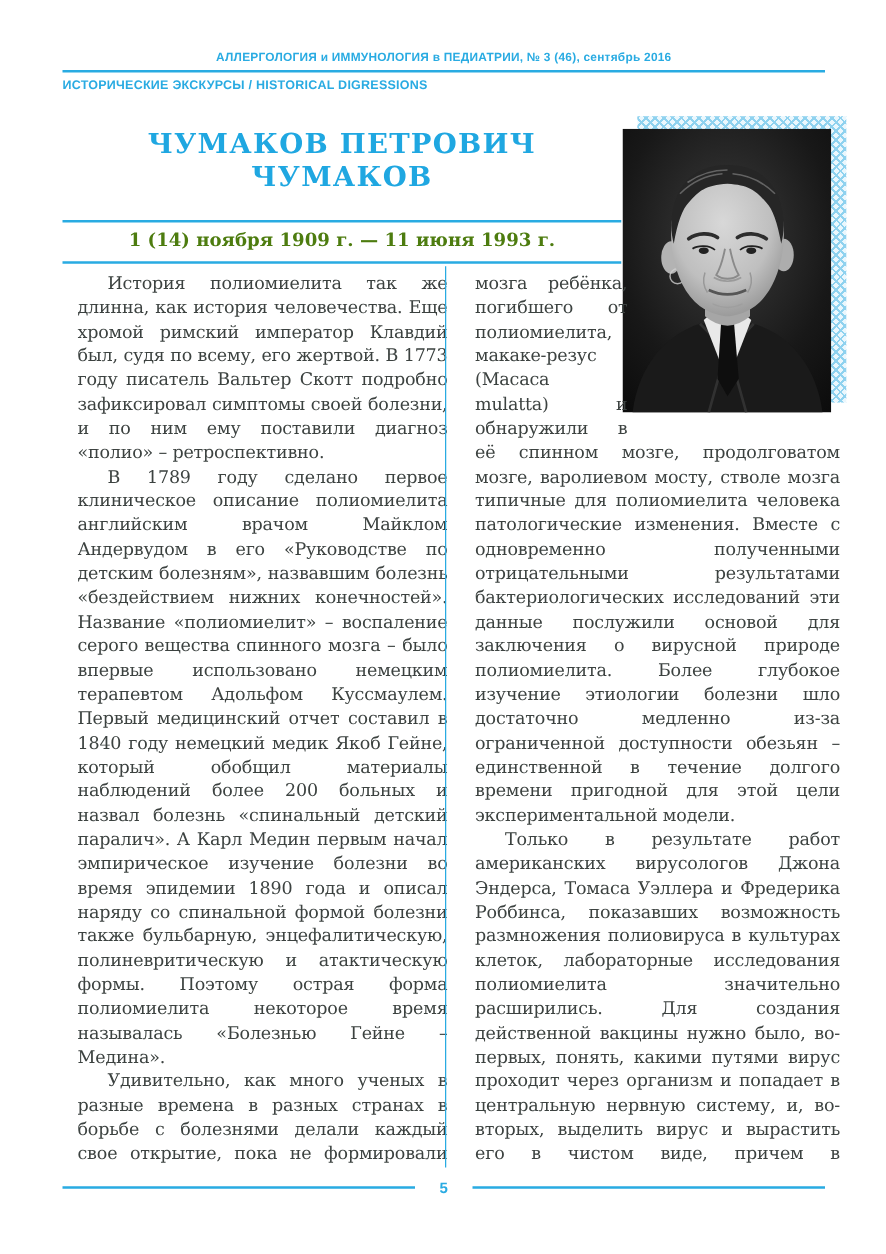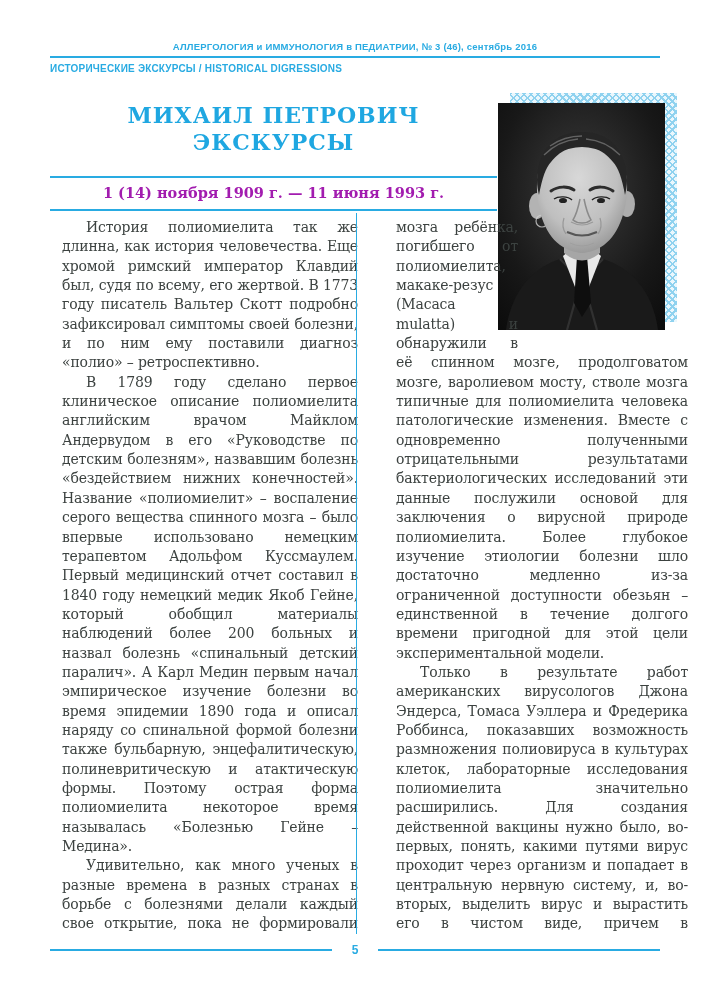--- a/index.html
+++ b/index.html
@@ -21,42 +21,42 @@
     letter-spacing:.2px; color:#29ABE2;
   }
   
   .title-block { position:absolute; top:102px; left:50px; width:447px; text-align:center; }
   .article-title {
     color:#1FA7E1; font-size:22px; line-height:27px; font-weight:bold; letter-spacing:1px;
   }
   .rule-a { position:absolute; top:176px; left:50px; width:447px; height:2px; background:#29ABE2; }
   .dates-line {
     position:absolute; top:184px; left:50px; width:447px; text-align:center;
-    color:#a21caf; font-size:14.5px; font-weight:bold;
+    color:#4d7c0f; font-size:14.5px; font-weight:bold;
   }
   .rule-b { position:absolute; top:209px; left:50px; width:447px; height:2px; background:#29ABE2; }
   
   .photo-pattern {
     position:absolute; top:93px; left:510px; width:167px; height:229px;
     background-color:#eaf7fd;
     background-image:
       repeating-linear-gradient(45deg,  #8fd2ef 0 1.6px, rgba(255,255,255,0) 1.6px 5px),
       repeating-linear-gradient(135deg, #8fd2ef 0 1.6px, rgba(255,255,255,0) 1.6px 5px);
   }
   .photo { position:absolute; top:103px; left:498px; width:167px; height:227px; }
   .photo svg { display:block; width:100%; height:100%; }
   
   .col {
     position:absolute; top:218px; height:717px; overflow:hidden;
     font-size:14px; line-height:19.35px; text-align:justify;
     color:#3C4240; letter-spacing:-.15px;
     hyphens:auto;margin-left:12px; -webkit-hyphens:auto;
   }
   .col-left  { left:50px;  width:296px; }
-  .col-right { left:384px; width:292px; }
+  .col-right { left:368px; width:292px; }
   .col p.indent { text-indent:24px; }
   .column-divider { position:absolute; top:213px; left:356px; width:1px; height:721px; background:#29ABE2; }
   .photo-spacer { float:right; width:170px; height:121px; }
   
   .footer {
     position:absolute; top:944px; left:50px; width:610px;
     display:flex; align-items:center;
   }
   .footer .seg { flex:1; height:2px; background:#29ABE2; }
   .footer .pagenum {
@@ -121,21 +121,21 @@
       <path d="M82,96 C80,106 78,112 75,117 C80,121 88,121 93,117 C90,112 88,106 86,96" fill="none" stroke="#8a8a8a" stroke-width="1.5"></path>
       <path d="M73,119 Q84,125 95,119" stroke="#9a9a9a" stroke-width="1.2" fill="none"></path>
 
       <path d="M66,115 Q63,124 68,131 M102,115 Q105,124 100,131" stroke="#989898" stroke-width="1.2" fill="none"></path>
       <path d="M69,129 Q84,136 99,129" stroke="#565656" stroke-width="2" fill="none"></path>
       <path d="M72,140 Q84,146 96,140" stroke="#9b9b9b" stroke-width="1" fill="none" opacity=".7"></path>
     </svg>
   </div>
 
   <div class="title-block">
-    <div class="article-title">МИХАИЛ ПЕТРОВИЧ ЭКСКУРСЫ</div>
+    <div class="article-title">ЧУМАКОВ ПЕТРОВИЧ ЧУМАКОВ</div>
   </div>
   <div class="rule-a"></div>
   <div class="dates-line">1 (14) ноября 1909 г. — 11 июня 1993 г.</div>
   <div class="rule-b"></div>
 
   <div class="col col-left">
     <p class="indent">История полиомиелита так же длинна, как история человечества. Еще хромой римский император Клавдий был, судя по всему, его жертвой. В 1773 году писатель Вальтер Скотт подробно зафиксировал симптомы своей болезни, и по ним ему поставили диагноз «полио» – ретроспективно.</p>
     <p class="indent">В 1789 году сделано первое клиническое описание полиомиелита английским врачом Майклом Андервудом в его «Руководстве по детским болезням», назвавшим болезнь «бездействием нижних конечностей». Название «полиомиелит» – воспаление серого вещества спинного мозга – было впервые использовано немецким терапевтом Адольфом Куссмаулем. Первый медицинский отчет составил в 1840 году немецкий медик Якоб Гейне, который обобщил материалы наблюдений более 200 больных и назвал болезнь «спинальный детский паралич». А Карл Медин первым начал эмпирическое изучение болезни во время эпидемии 1890 года и описал наряду со спинальной формой болезни также бульбарную, энцефалитическую, полиневритическую и атактическую формы. Поэтому острая форма полиомиелита некоторое время называлась «Болезнью Гейне – Медина».</p>
     <p class="indent">Удивительно, как много ученых в разные времена в разных странах в борьбе с болезнями делали каждый свое открытие, пока не формировали для очередного коллеги базу для создания лекарства или вакцины, позволяющих навсегда покончить с болезнью, которую не могли победить веками. Так было и с полиомиелитом.</p>
 

